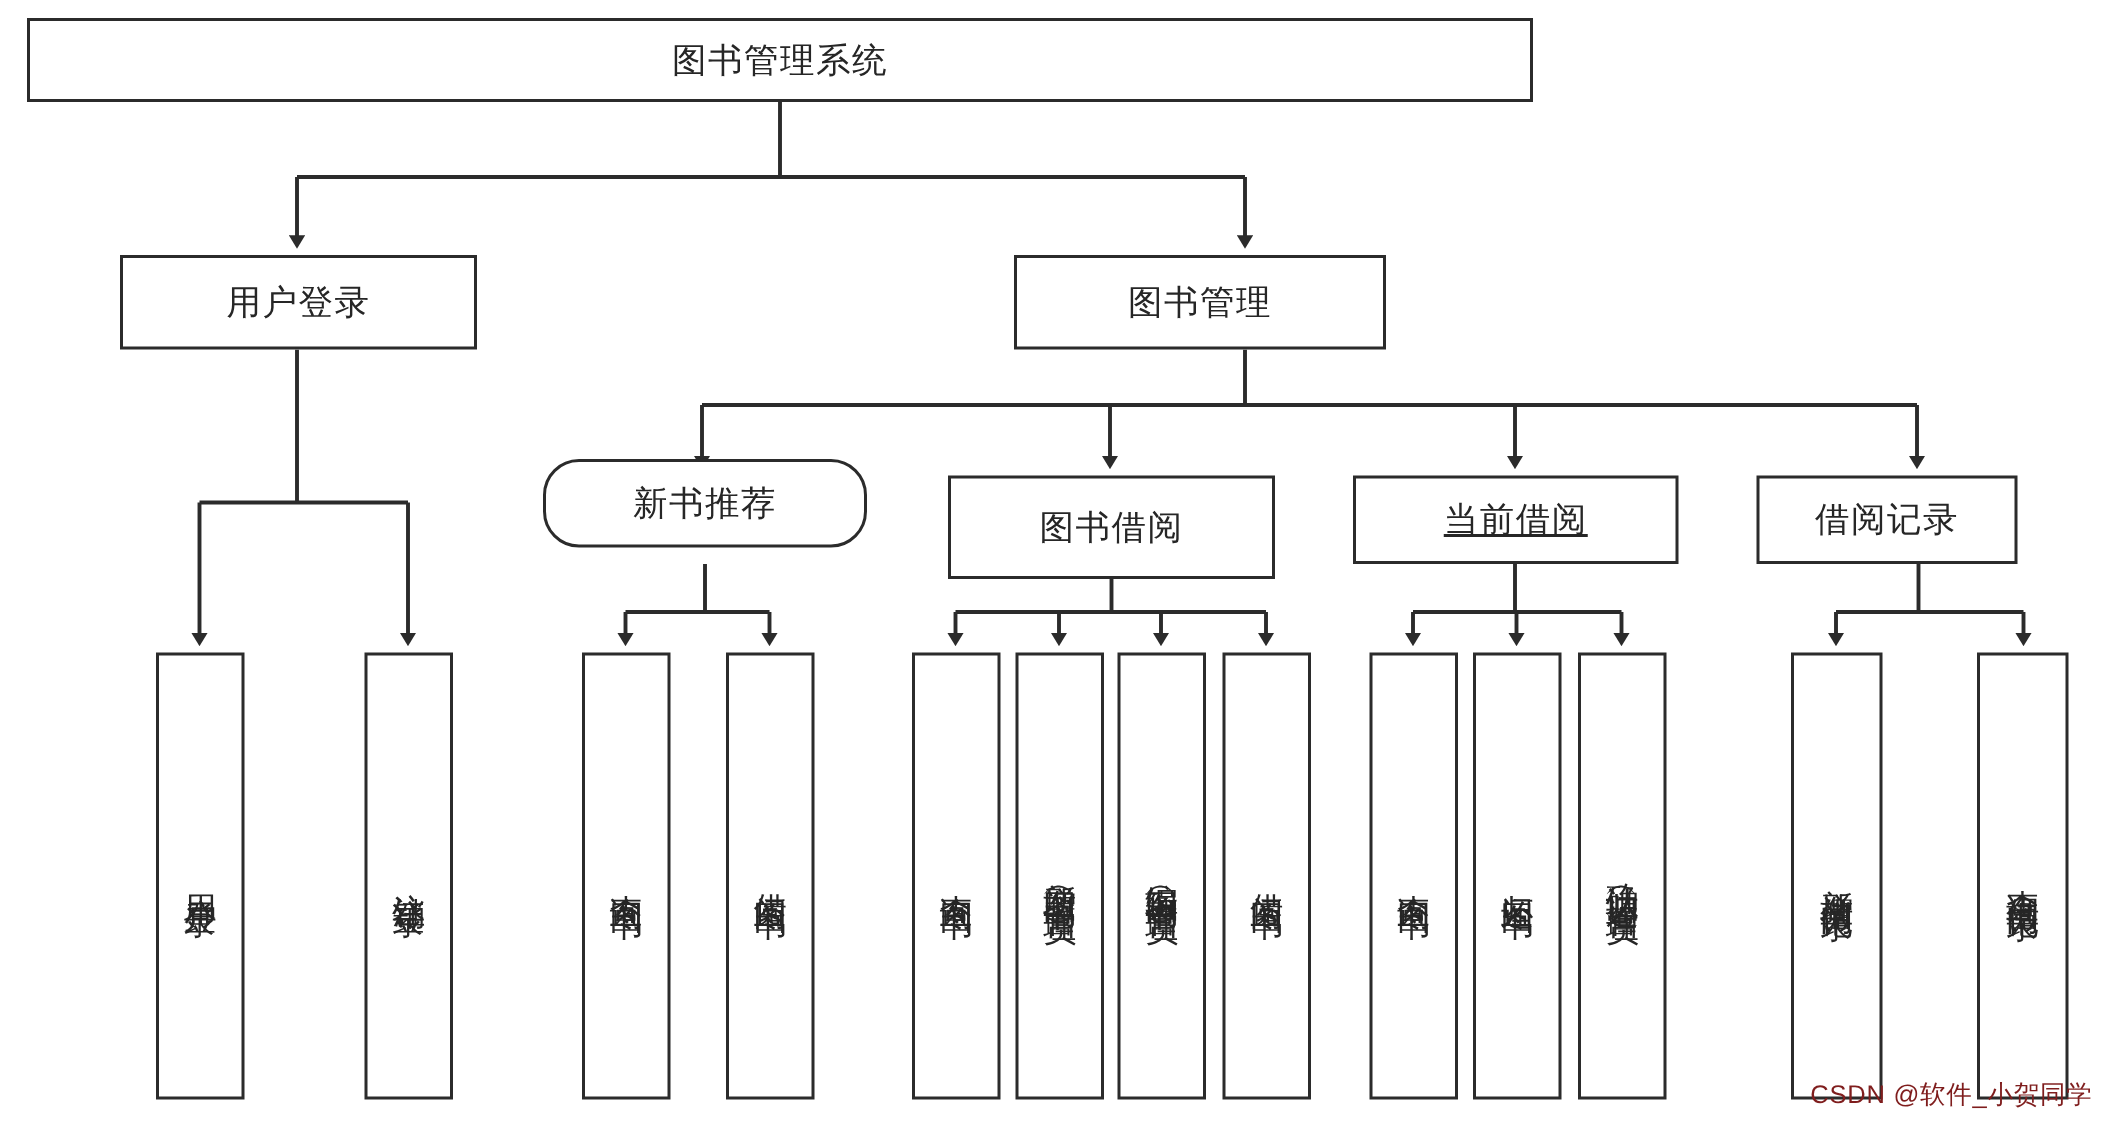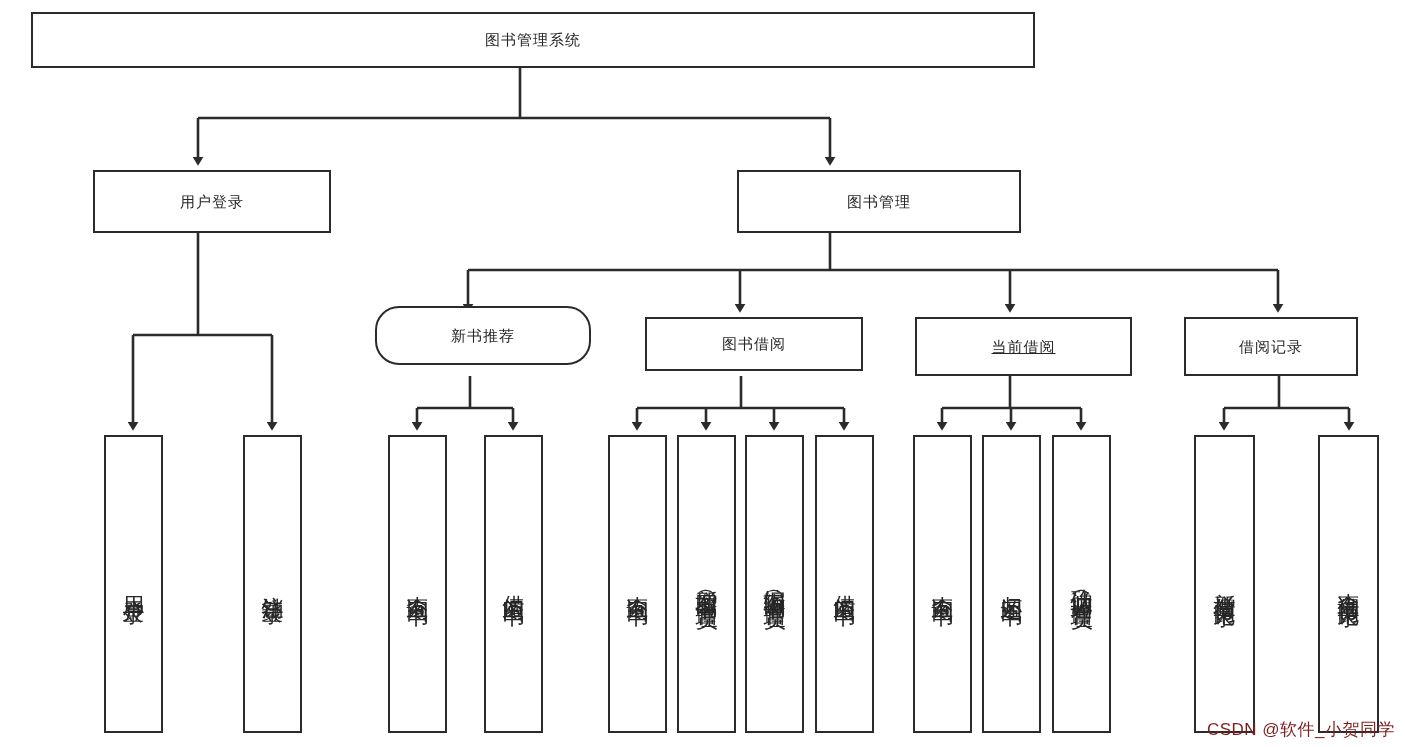--- a/index.html
+++ b/index.html
@@ -30,25 +30,24 @@
     position: absolute;
     box-sizing: border-box;
     background: #ffffff;
     border: 2px solid #2b2b2b;
     display: flex;
     align-items: center;
     justify-content: center;
     color: #262626;
   }
   .node.horiz {
-    font-size: 15px;
+    font-size: 23px;
     line-height: 1.15;
     letter-spacing: 1px;
     white-space: nowrap;
-    margin-left: 13px;
   }
   .node.vert {
     writing-mode: vertical-rl;
     text-orientation: upright;
     font-size: 22px;
     line-height: 1.18;
     letter-spacing: 3px;
     padding: 6px 0;
     align-items: center;
     justify-content: center;
@@ -127,28 +126,28 @@
     </g>
   </svg>
 
   <div class="node horiz" style="left:18px; top:12px; width:1004px; height:56px;">
     <span>图书管理系统</span>
   </div>
 
   <div class="node horiz" style="left:80px; top:170px; width:238px; height:63px;">
     <span>用户登录</span>
   </div>
-  <div class="node horiz" style="left:724px; top:170px; width:284px; height:63px;">
+  <div class="node horiz" style="left:676px; top:170px; width:248px; height:63px;">
     <span>图书管理</span>
   </div>
 
   <div class="node horiz" style="left:362px; top:306px; width:216px; height:59px;border-radius:24px;">
     <span>新书推荐</span>
   </div>
-  <div class="node horiz" style="left:632px; top:317px; width:218px; height:54px;justify-content:center;">
+  <div class="node horiz" style="left:632px; top:317px; width:218px; height:69px;justify-content:center;">
     <span>图书借阅</span>
   </div>
   <div class="node horiz" style="left:902px; top:317px; width:217px; height:59px;text-decoration:underline;">
     <span>当前借阅</span>
   </div>
   <div class="node horiz" style="left:1171px; top:317px; width:174px; height:59px;">
     <span>借阅记录</span>
   </div>
 
   <div class="node vert" style="left:104px; top:435px; width:59px; height:298px;">

